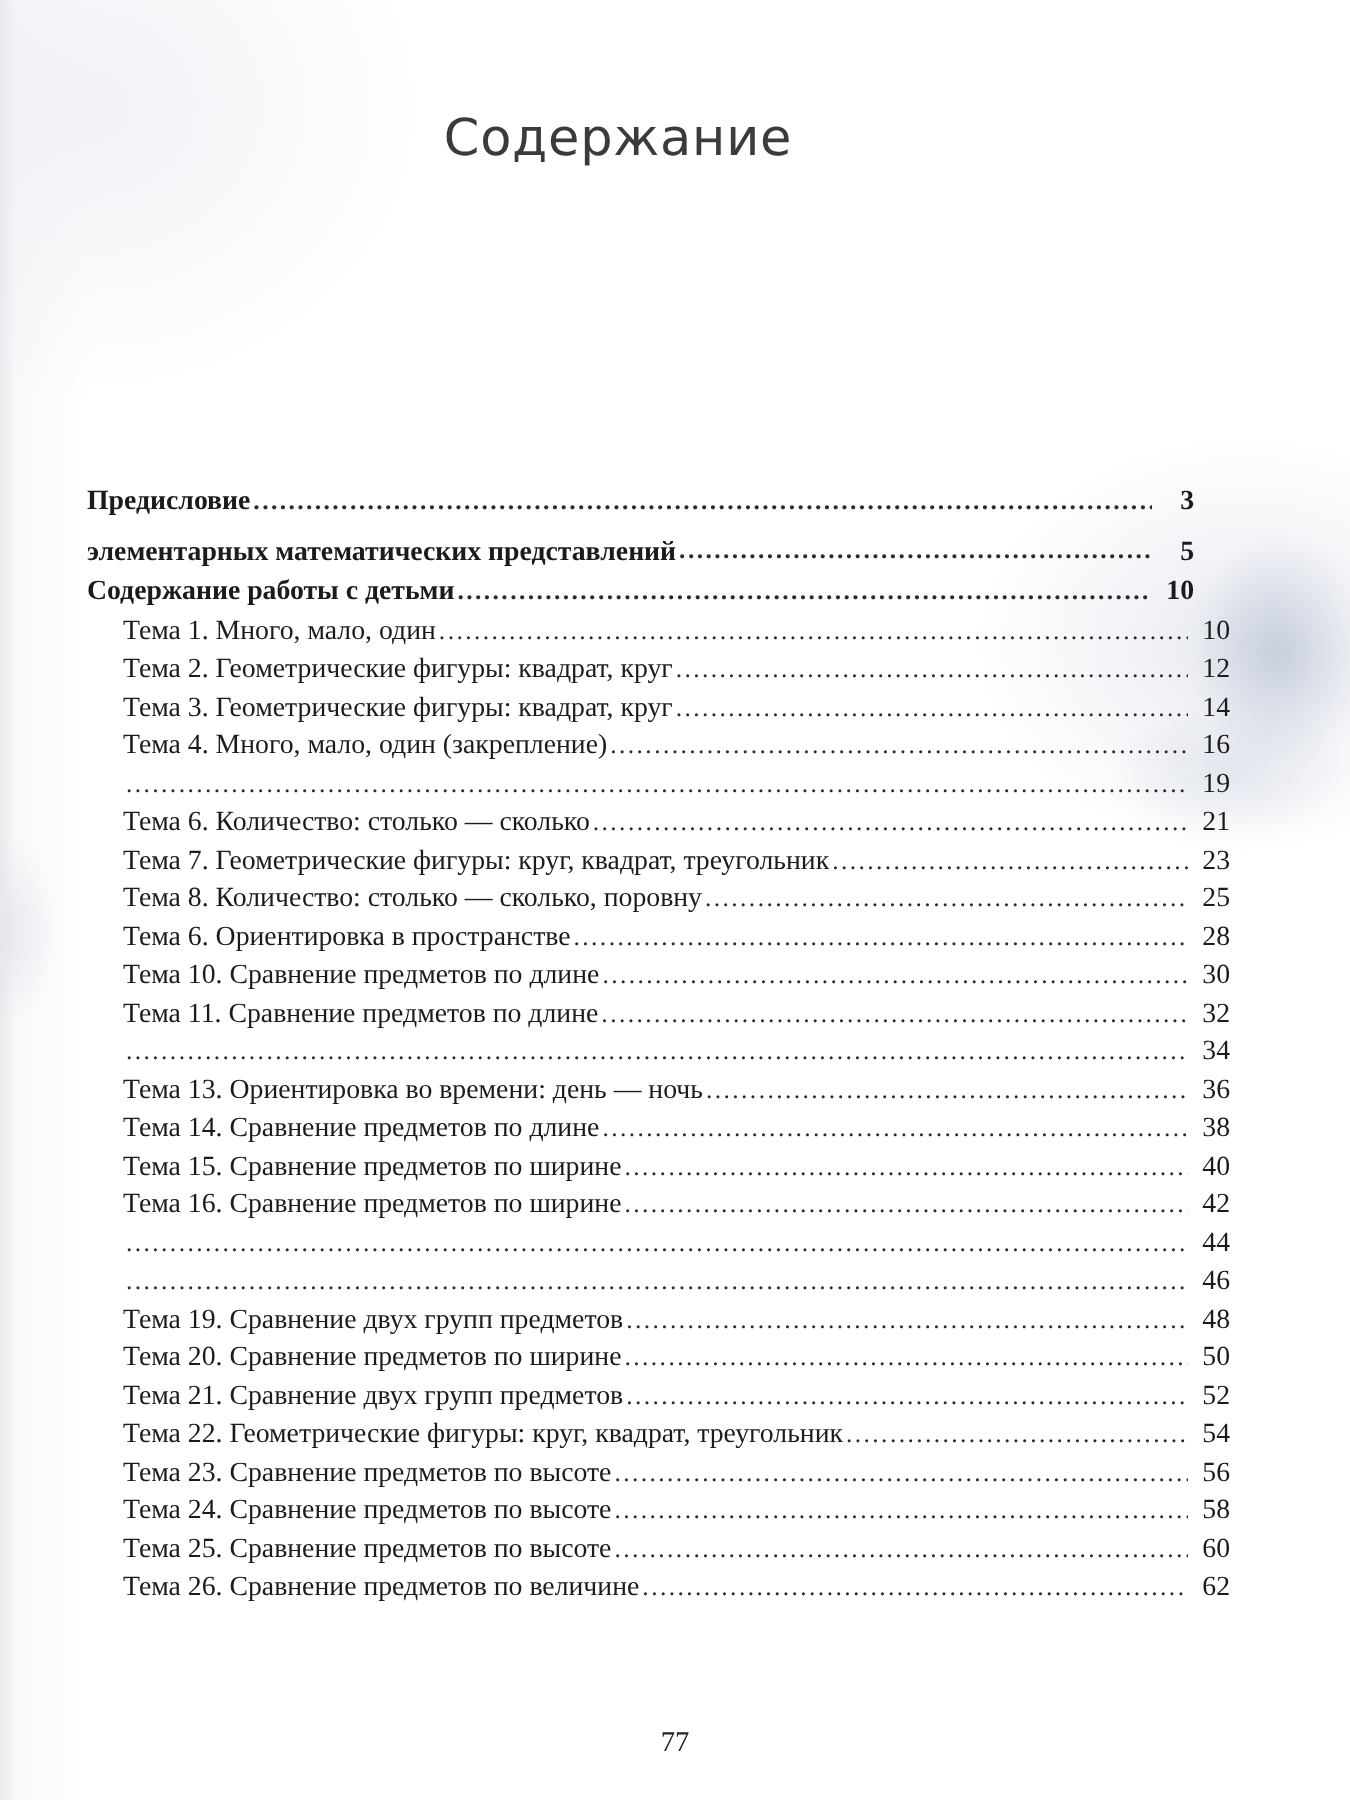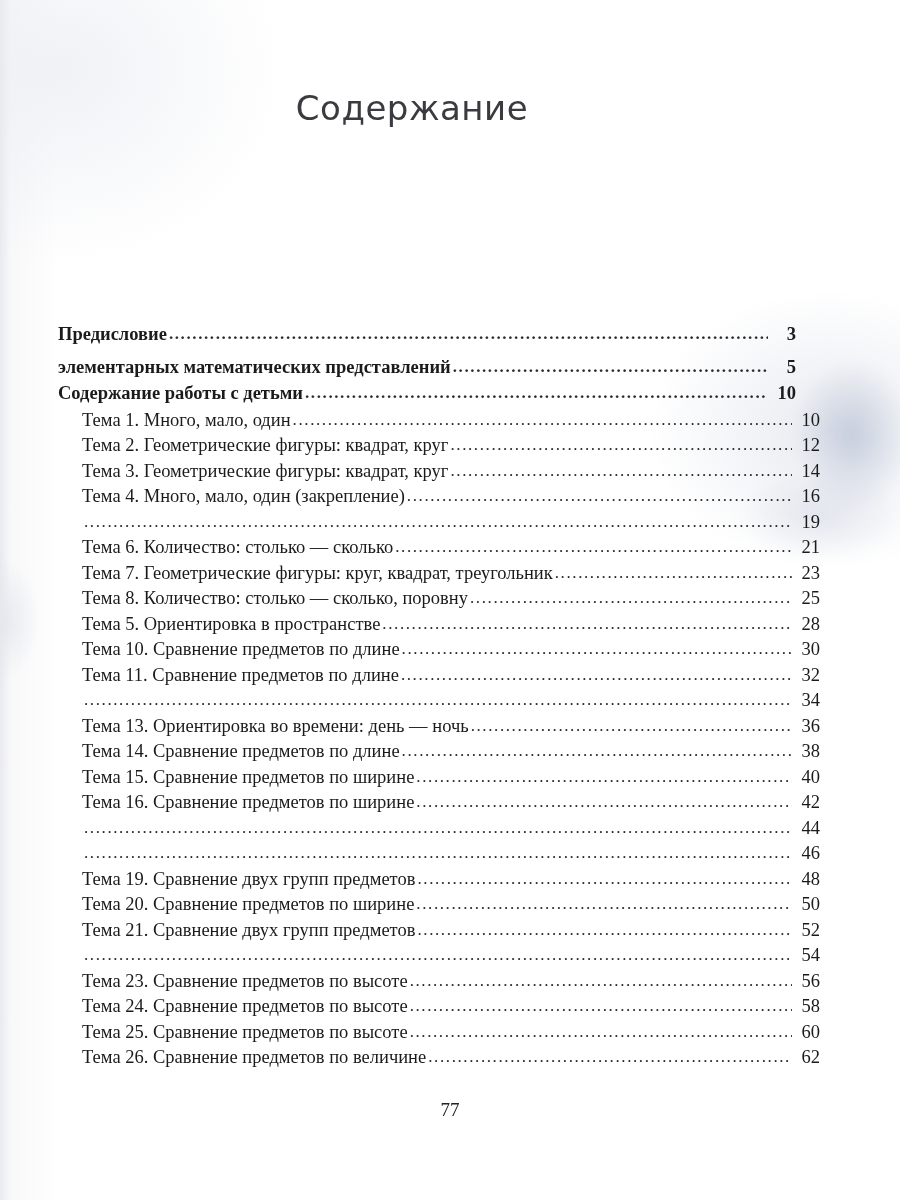--- a/index.html
+++ b/index.html
@@ -34,21 +34,21 @@
   }
 
   .page {
     position: absolute;
     inset: 0;
     padding: 0;
   }
 
   .page-title {
     position: absolute;
-    top: 88px;
+    top: 72px;
     left: 0;
     width: 824px;
     text-align: center;
     font-size: 34px;
     letter-spacing: 0.5px;
     color: #3b3b3f;
     font-family: "DejaVu Sans", sans-serif;
     font-weight: 400;
   }
 
@@ -107,21 +107,21 @@
 
   .lvl1 {
     padding-left: 24px;
     font-weight: normal;
   }
 
   .spacer-sm { height: 6px; }
 
   .folio {
     position: absolute;
-    top: 1099px;
+    top: 1151px;
     left: 0;
     width: 900px;
     text-align: center;
     font-size: 19px;
     color: #222;
     font-family: "Liberation Serif", serif;
   }
 
   .smudge {
     position: absolute;
@@ -210,21 +210,21 @@
         <span class="label">Тема 7. Геометрические фигуры: круг, квадрат, треугольник</span>
         <span class="dots">.......................................................................................................................................................................................................</span>
         <span class="page-no">23</span>
       </div>
       <div class="toc-row lvl1">
         <span class="label">Тема 8. Количество: столько — сколько, поровну</span>
         <span class="dots">.......................................................................................................................................................................................................</span>
         <span class="page-no">25</span>
       </div>
       <div class="toc-row lvl1">
-        <span class="label">Тема 5. Ориентировка в пространстве</span>
+        <span class="label">Тема 6. Ориентировка в пространстве</span>
         <span class="dots">.......................................................................................................................................................................................................</span>
         <span class="page-no">28</span>
       </div>
       <div class="toc-row lvl1">
         <span class="label">Тема 10. Сравнение предметов по длине</span>
         <span class="dots">.......................................................................................................................................................................................................</span>
         <span class="page-no">30</span>
       </div>
       <div class="toc-row lvl1">
         <span class="label">Тема 11. Сравнение предметов по длине</span>
@@ -272,20 +272,21 @@
         <span class="label">Тема 20. Сравнение предметов по ширине</span>
         <span class="dots">.......................................................................................................................................................................................................</span>
         <span class="page-no">50</span>
       </div>
       <div class="toc-row lvl1">
         <span class="label">Тема 21. Сравнение двух групп предметов</span>
         <span class="dots">.......................................................................................................................................................................................................</span>
         <span class="page-no">52</span>
       </div>
       <div class="toc-row lvl1">
+        <span class="label">Тема 22. Геометрические фигуры: круг, квадрат, треугольник</span>
         <span class="dots">.......................................................................................................................................................................................................</span>
         <span class="page-no">54</span>
       </div>
       <div class="toc-row lvl1">
         <span class="label">Тема 23. Сравнение предметов по высоте</span>
         <span class="dots">.......................................................................................................................................................................................................</span>
         <span class="page-no">56</span>
       </div>
       <div class="toc-row lvl1">
         <span class="label">Тема 24. Сравнение предметов по высоте</span>

